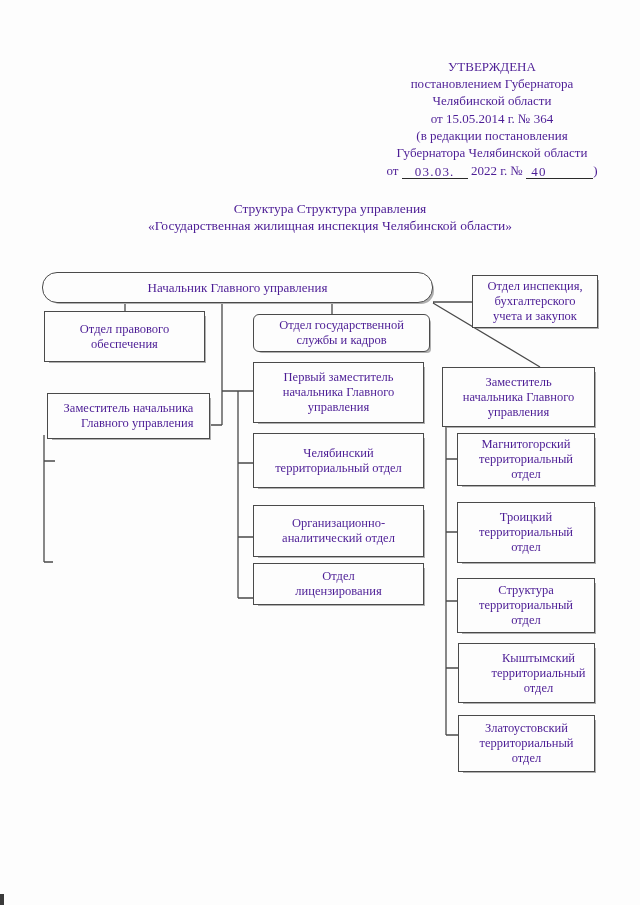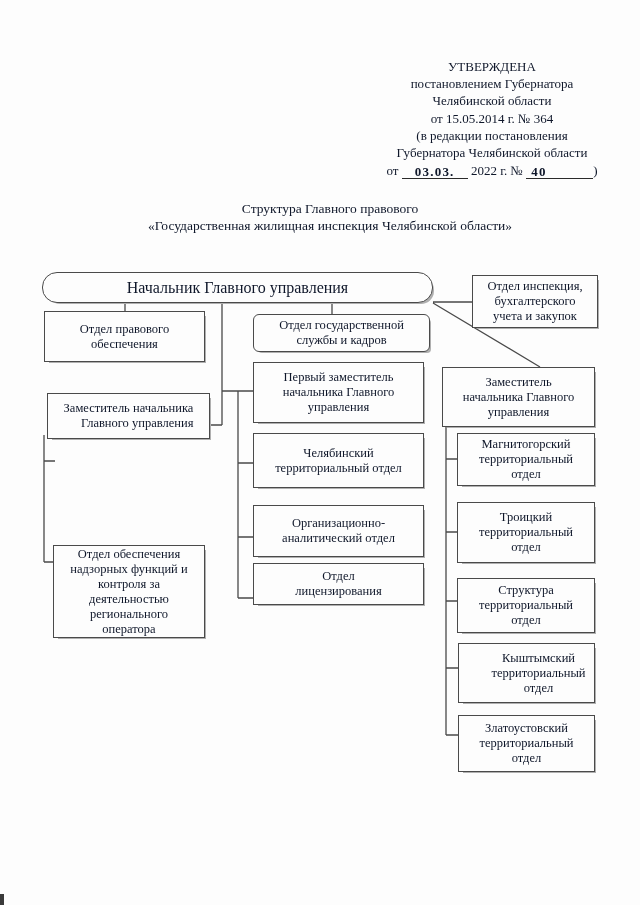--- a/index.html
+++ b/index.html
@@ -1,44 +1,44 @@
 <!DOCTYPE html>
 <html lang="ru"><head>
 <meta charset="utf-8">
 <style>
   html,body{margin:0;padding:0;background:#e8e8e8;}
   .page{
     position:relative;width:640px;height:905px;margin:0 auto;
-    background:#fdfdfd;color:#0f172a;overflow:hidden;
+    background:#fdfdfd;color:#4c1d95;overflow:hidden;
     font-family:"Liberation Serif","DejaVu Serif",serif;
   }
   
   .approval{
     position:absolute;left:342px;top:58px;width:300px;
     text-align:center;font-size:13px;line-height:17.2px;
   }
   .amend{white-space:nowrap;margin-top:1px;}
   .u{display:inline-block;border-bottom:1.3px solid #2a2a2a;height:15px;vertical-align:bottom;}
   .u1{width:66px;text-align:center;}
   .u2{width:62px;text-align:left;padding-left:5px;}
-  .fill-val{font-weight:700;letter-spacing:1.2px;margin-top:44px;}
+  .fill-val{font-weight:400;letter-spacing:1.2px;margin-top:44px;}
   
   .title{
     position:absolute;left:20px;top:201px;width:620px;
     text-align:center;font-size:13.5px;line-height:16.5px;
   }
   
   .box{
     position:absolute;box-sizing:border-box;
     border:1.5px solid #4a4a4a;background:#fdfdfd;
     display:flex;align-items:center;justify-content:center;
     text-align:center;font-size:12.5px;line-height:15px;
     white-space:pre-line;box-shadow:3px 3px 0 -2px #b0b0b0;
   }
-  .box-head{font-size:16px;border-radius:15px;}
+  .box-head{font-size:13px;border-radius:15px;}
   .connectors{position:absolute;left:0;top:0;pointer-events:none;}
   .connectors path{stroke:#4a4a4a;stroke-width:1.3;fill:none;}
   .artifact{position:absolute;left:0;top:894px;width:4px;height:11px;background:#3a3a3a;}
 </style>
 </head>
 <body>
 
 <div class="page">
 
   <div class="approval">
@@ -50,21 +50,21 @@
     <div>Губернатора Челябинской области</div>
     <div class="amend">
       <span>от</span>
       <span class="u u1"><span class="fill-val">03.03.</span></span>
       <span>2022 г. №</span>
       <span class="u u2"><span class="fill-val">40</span></span><span>)</span>
     </div>
   </div>
 
   <div class="title">
-    <div>Структура Главного правового</div>
+    <div>Структура Структура управления</div>
     <div>«Государственная жилищная инспекция Челябинской области»</div>
   </div>
 
   <svg class="connectors" width="640" height="905" viewBox="0 0 640 905">
     <path d="M125 303 V311 M332 303 V314 M433 302 H472 M433 303 L540 367 M222 303 V425 M210 425 H222 M222 391 H253"></path>
     <path d="M44 435 V562 M44 461 H55 M44 562 H53"></path>
     <path d="M238 391 V598 M238 463 H253 M238 537 H253 M238 598 H253"></path>
     <path d="M446 427 V735 M446 459 H457 M446 532 H457 M446 601 H457 M446 668 H458 M446 735 H458"></path>
   </svg>
 
@@ -77,26 +77,20 @@
   <div class="box" style="left:44px;top:311px;width:161px;height:51px;">Отдел правового
 обеспечения</div>
 
   <div class="box" style="left:253px;top:314px;width:177px;height:38px;border-radius:6px;">Отдел государственной
 службы и кадров</div>
 
   <div class="box" style="left:47px;top:393px;width:163px;height:46px;text-align:right;">Заместитель начальника
 Главного управления</div>
 
 
-  <div class="box" style="left:53px;top:545px;width:152px;height:93px;">Отдел обеспечения
-надзорных функций и
-контроля за
-деятельностью
-регионального
-оператора</div>
 
   <div class="box" style="left:253px;top:362px;width:171px;height:61px;">Первый заместитель
 начальника Главного
 управления</div>
 
   <div class="box" style="left:253px;top:433px;width:171px;height:55px;">Челябинский
 территориальный отдел</div>
 
   <div class="box" style="left:253px;top:505px;width:171px;height:52px;">Организационно-
 аналитический отдел</div>

